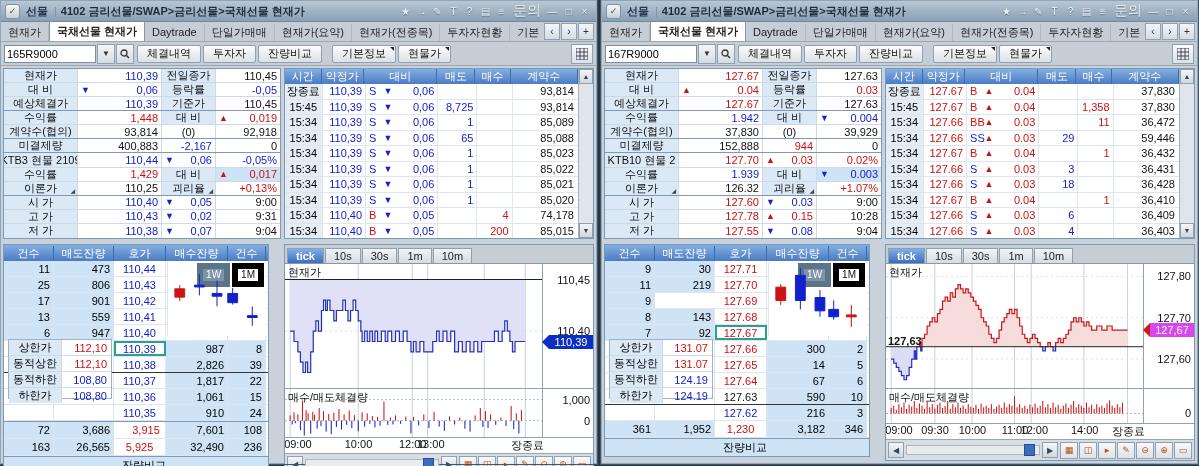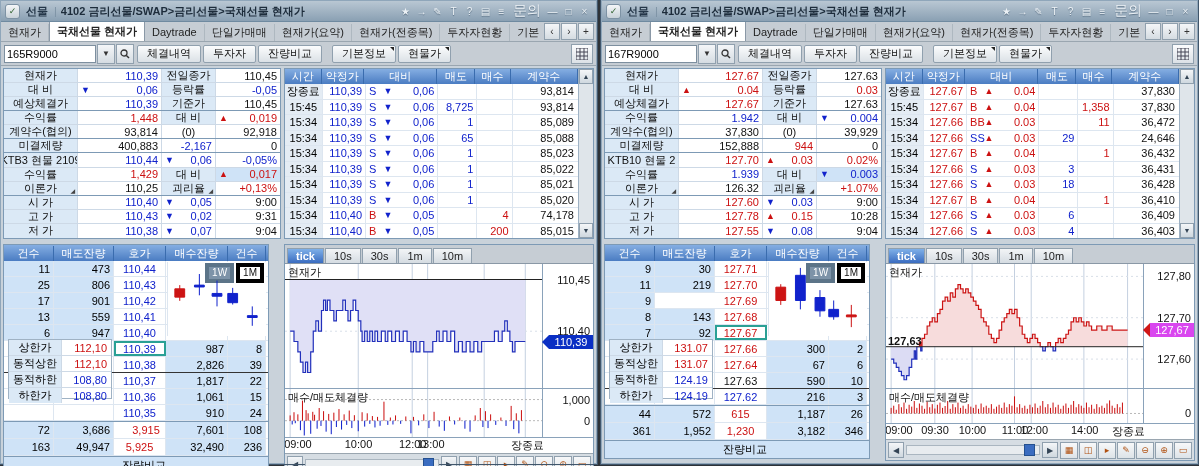--- a/index.html
+++ b/index.html
@@ -84,21 +84,21 @@
   .ob-row{display:flex;height:15px;align-items:stretch;border-bottom:1px solid #dde6f0;}
   .ob-row.hdiv{border-bottom:1px solid #333;}
   .ob-cell{display:flex;align-items:center;justify-content:flex-end;padding:0 3px;box-sizing:border-box;border-right:1px solid #dde6f0;overflow:hidden;}
   .ob-cell.blue{background:#cfe3f7;}
   .ob-cell.price{justify-content:center;}
   .ob-cell.boxed{outline:2px solid #2aa095;outline-offset:-2px;}
   .ob-foot{display:flex;height:17px;align-items:center;background:#cfe3f7;border-top:1px solid #7d9ab5;}
   .ob-foot span{text-align:center;}
   .minichart{position:absolute;background:#fff;border-left:1px solid #dde6f0;}
   .mini-btns{position:absolute;top:1px;right:2px;display:flex;gap:2px;font-size:10px;}
-  .mini-btns span{padding:0 3px;border:4px solid #000000;background:#fff;color:#111;height:12px;line-height:12px;}
+  .mini-btns span{padding:0 3px;border:6px solid #000000;background:#fff;color:#111;height:12px;line-height:12px;}
   .mini-btns span.on{background:#7d93a8;color:#fff;border-color:#5c7488;}
   .limits{position:absolute;border:1px solid #9fb2c4;background:#fff;font-size:11px;display:grid;grid-template-rows:repeat(4,1fr);}
   .limits .lrow{display:flex;border-bottom:1px solid #cdd9e6;}
   .limits .lrow:last-child{border-bottom:none;}
   .limits .ll{flex:0 0 52px;background:#dbe9f6;display:flex;align-items:center;justify-content:center;border-right:1px solid #cdd9e6;}
   .limits .lv{flex:1;display:flex;align-items:center;justify-content:flex-end;padding-right:4px;}
   
   .cp{border:1px solid #7d9ab5;background:#fff;display:flex;flex-direction:column;min-height:0;overflow:hidden;}
   .cp-tabs{flex:0 0 17px;background:#c6cdd4;display:flex;align-items:flex-end;gap:1px;padding:1px 2px 0;border-bottom:1px solid #8a98a6;font-size:11px;}
   .cp-tab{padding:1px 8px;background:linear-gradient(#f2f4f6,#d5dce2);border:1px solid #90a0ae;border-bottom:none;color:#222;}
@@ -507,21 +507,21 @@
           </div>
           <div class="ob-row" style="height: 16px; border-top: 1px solid rgb(125, 154, 181);">
             <div class="ob-cell blue" style="width: 50px;">72</div>
             <div class="ob-cell blue" style="width: 60px;">3,686</div>
             <div class="ob-cell price t-r" style="width: 52px; padding-left: 16px;">3,915</div>
             <div class="ob-cell blue" style="width: 62px;">7,601</div>
             <div class="ob-cell blue" style="width: 38px;">108</div>
           </div>
           <div class="ob-row" style="height: 16px;">
             <div class="ob-cell blue" style="width: 50px;">163</div>
-            <div class="ob-cell blue" style="width: 60px;">49,947</div>
+            <div class="ob-cell blue" style="width: 60px;">26,565</div>
             <div class="ob-cell price t-r" style="width: 52px;">5,925</div>
             <div class="ob-cell blue" style="width: 62px;">32,490</div>
             <div class="ob-cell blue" style="width: 38px;">236</div>
           </div>
           <div class="ob-foot">
             <span style="width: 162px; text-align: right;">잔량비교</span>
           </div>
           <div class="minichart" style="left: 163px; top: 17px; width: 98px; height: 74px;">
             <div class="mini-btns">
               <span class="on">1W</span>
@@ -924,21 +924,21 @@
             <div class="tt-row">
               <span class="c-time">15:34</span>
               <span class="c-price t-r">127.66</span>
               <span class="c-chg">
                 <span class="lt t-b">SS</span>
                 <span class="ar t-r">▲</span>
                 <span class="vv t-r">0.03</span>
               </span>
               <span class="c-sell t-b">29</span>
               <span class="c-buy t-r"></span>
-              <span class="c-tot">24,646</span>
+              <span class="c-tot">59,446</span>
             </div>
             <div class="tt-row">
               <span class="c-time">15:34</span>
               <span class="c-price t-r">127.67</span>
               <span class="c-chg">
                 <span class="lt t-r">B</span>
                 <span class="ar t-r">▲</span>
                 <span class="vv t-r">0.04</span>
               </span>
               <span class="c-sell t-b"></span>
@@ -1058,44 +1058,44 @@
           <div class="ob-row">
             <div class="ob-cell " style="width: 50px;"></div>
             <div class="ob-cell " style="width: 60px;"></div>
             <div class="ob-cell price t-r" style="width: 52px;">127.66</div>
             <div class="ob-cell blue" style="width: 62px;">300</div>
             <div class="ob-cell blue" style="width: 38px;">2</div>
           </div>
           <div class="ob-row">
             <div class="ob-cell " style="width: 50px;"></div>
             <div class="ob-cell " style="width: 60px;"></div>
+            <div class="ob-cell price t-r" style="width: 52px;">127.65</div>
+            <div class="ob-cell blue" style="width: 62px;">14</div>
+            <div class="ob-cell blue" style="width: 38px;">5</div>
+          </div>
+          <div class="ob-row">
+            <div class="ob-cell " style="width: 50px;"></div>
+            <div class="ob-cell " style="width: 60px;"></div>
             <div class="ob-cell price t-r" style="width: 52px;">127.64</div>
             <div class="ob-cell blue" style="width: 62px;">67</div>
             <div class="ob-cell blue" style="width: 38px;">6</div>
           </div>
           <div class="ob-row hdiv">
             <div class="ob-cell " style="width: 50px;"></div>
             <div class="ob-cell " style="width: 60px;"></div>
             <div class="ob-cell price t-k" style="width: 52px;">127.63</div>
             <div class="ob-cell blue" style="width: 62px;">590</div>
             <div class="ob-cell blue" style="width: 38px;">10</div>
           </div>
           <div class="ob-row">
             <div class="ob-cell " style="width: 50px;"></div>
             <div class="ob-cell " style="width: 60px;"></div>
             <div class="ob-cell price t-b" style="width: 52px;">127.62</div>
             <div class="ob-cell blue" style="width: 62px;">216</div>
             <div class="ob-cell blue" style="width: 38px;">3</div>
-          </div>
-          <div class="ob-row" style="height: 16px; border-top: 1px solid rgb(125, 154, 181);">
-            <div class="ob-cell blue" style="width: 50px;">44</div>
-            <div class="ob-cell blue" style="width: 60px;">572</div>
-            <div class="ob-cell price t-r" style="width: 52px;">615</div>
-            <div class="ob-cell blue" style="width: 62px;">1,187</div>
-            <div class="ob-cell blue" style="width: 38px;">26</div>
           </div>
           <div class="ob-row" style="height: 16px;">
             <div class="ob-cell blue" style="width: 50px;">361</div>
             <div class="ob-cell blue" style="width: 60px;">1,952</div>
             <div class="ob-cell price t-r" style="width: 52px;">1,230</div>
             <div class="ob-cell blue" style="width: 62px;">3,182</div>
             <div class="ob-cell blue" style="width: 38px;">346</div>
           </div>
           <div class="ob-foot">
             <span style="width: 162px; text-align: right;">잔량비교</span>

